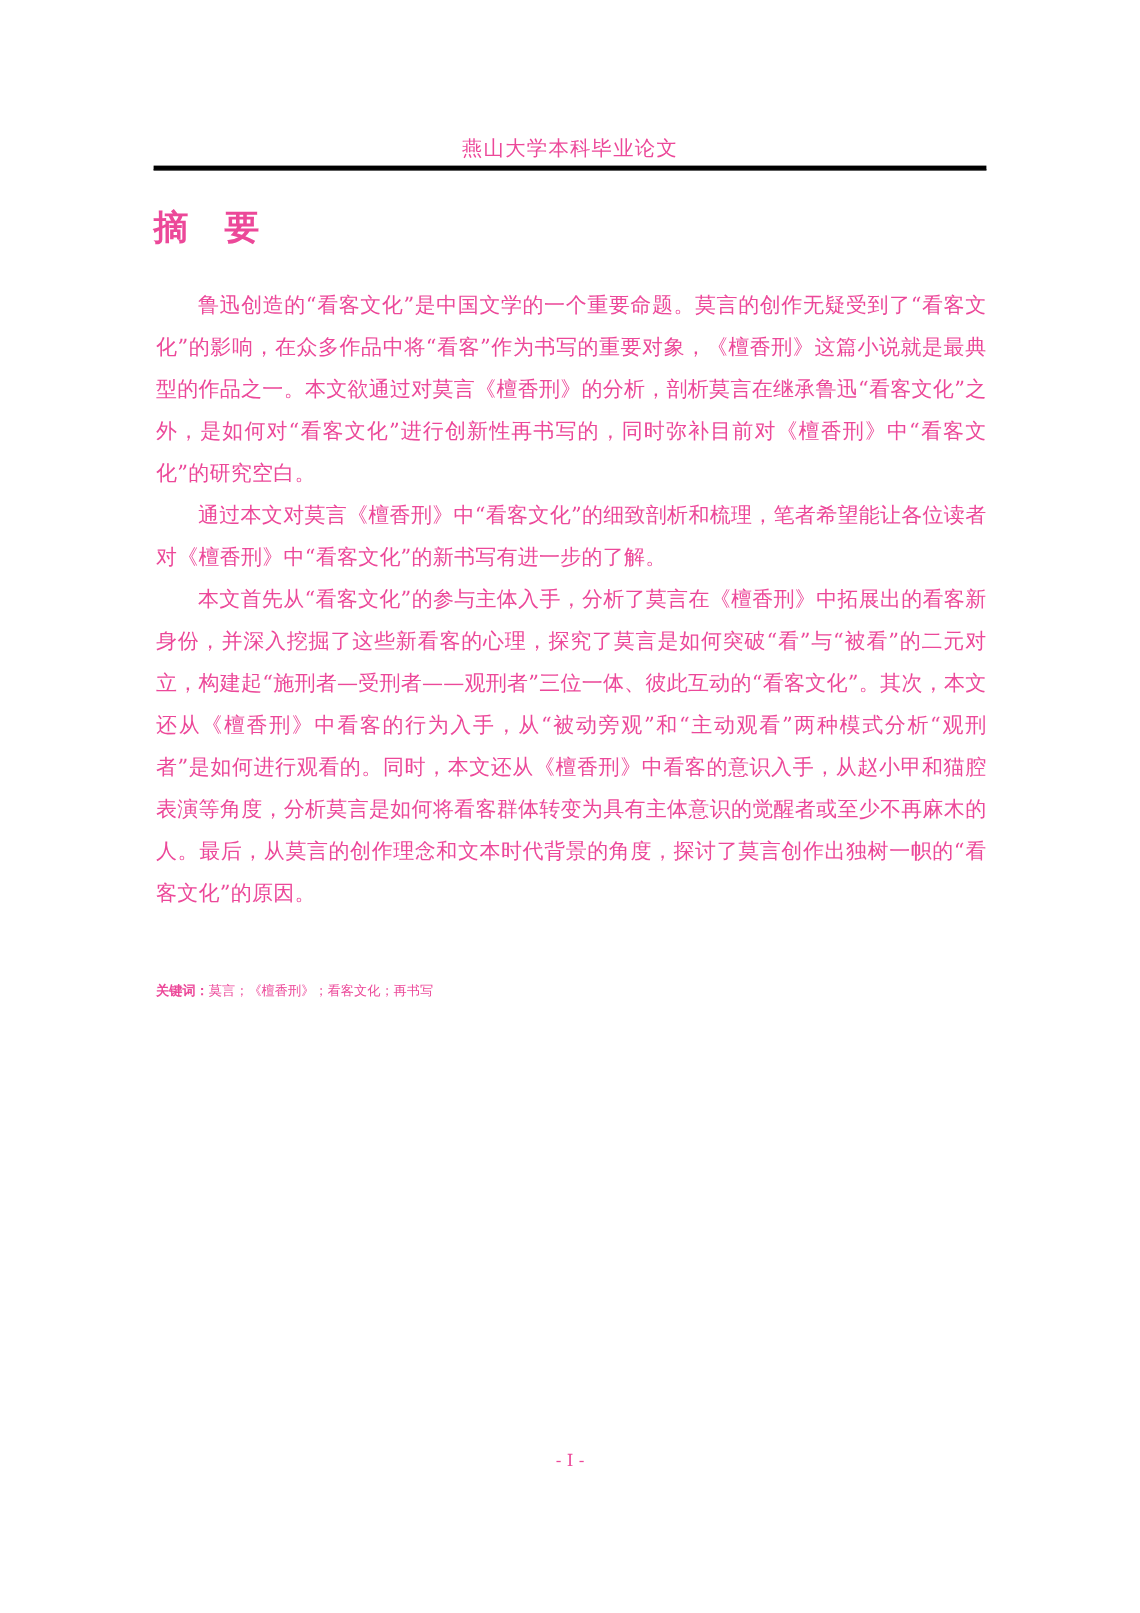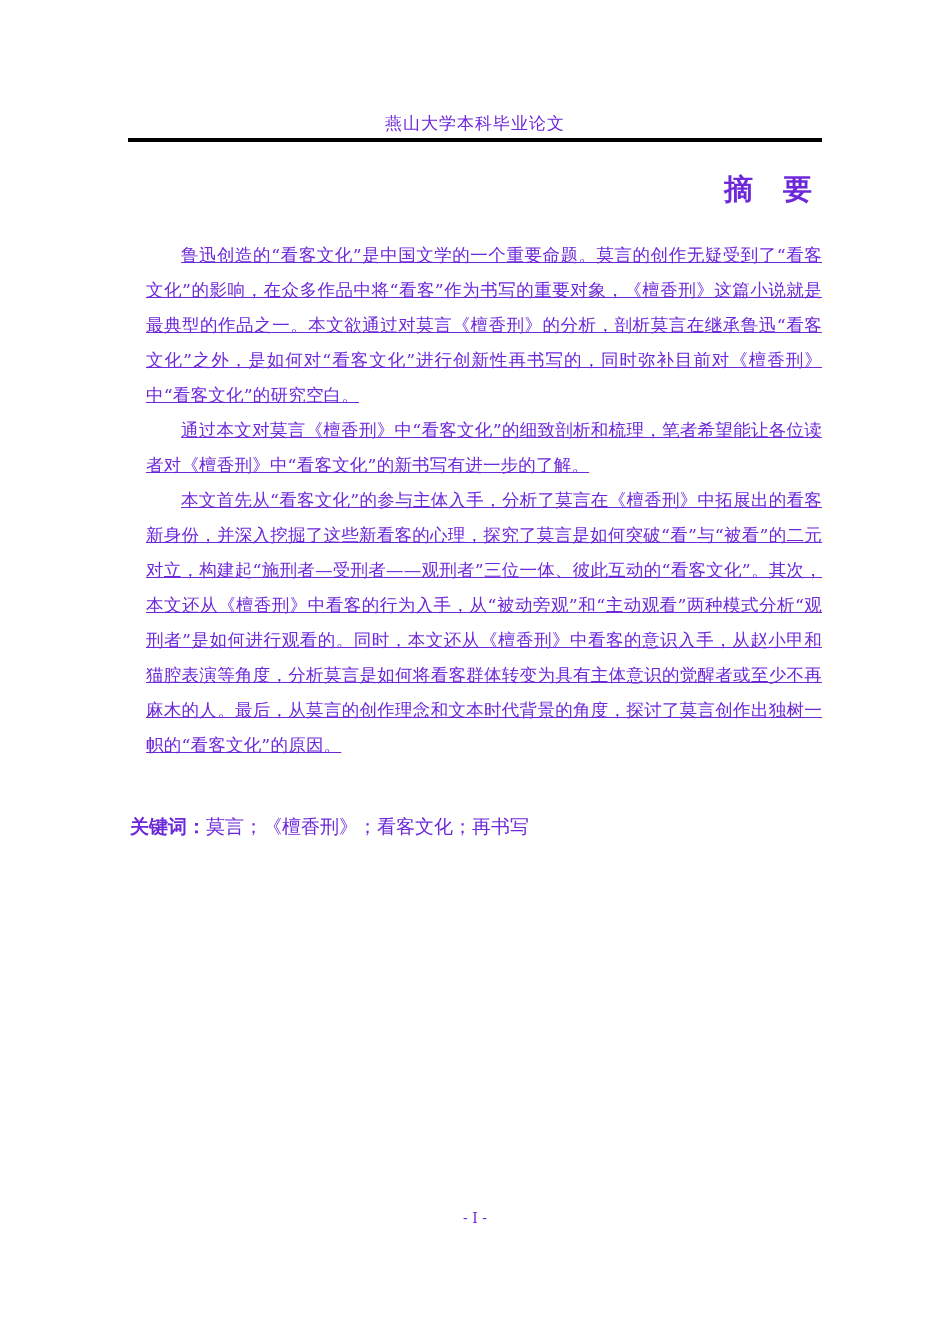--- a/index.html
+++ b/index.html
@@ -7,21 +7,21 @@
     padding: 0;
     background: #ffffff;
   }
   .page {
     position: relative;
     width: 950px;
     height: 1344px;
     background: #ffffff;
     box-sizing: border-box;
     font-family: "DejaVu Serif", "Liberation Serif", serif;
-    color: #6d28d9;
+    color: #ec4899;
     overflow: hidden;
   }
   .header {
     position: absolute;
     top: 112px;
     left: 128px;
     width: 694px;
     text-align: center;
     font-size: 17px;
     font-family: "DejaVu Serif", "Liberation Serif", serif;
@@ -43,48 +43,47 @@
     left: 128px;
     width: 694px;
     height: 1px;
     background: #000;
   }
   .title {
     position: absolute;
     top: 170px;
     left: 128px;
     width: 694px;
-    text-align: right;
+    text-align: left;
     font-size: 29px;
     font-weight: bold;
     letter-spacing: 10px;
     font-family: "DejaVu Serif", "Liberation Serif", serif;
   }
   .body-block {
     position: absolute;
     top: 238px;
     left: 130px;
     width: 692px;
   }
   .para {
     font-size: 17.5px;
     line-height: 35px;
     text-align: justify;
     text-align-last: left;
     text-indent: 2em;
-    margin: 0 0 0 16px;
+    margin: 0 0 0 0;
     letter-spacing: 0.2px;
-    text-decoration: underline;
   }
   .keywords {
     position: absolute;
     top: 810px;
     left: 130px;
     width: 692px;
-    font-size: 19px;
+    font-size: 11px;
     line-height: 32px;
   }
   .keywords b {
     font-weight: bold;
   }
   .footer {
     position: absolute;
     top: 1210px;
     left: 0;
     width: 950px;

